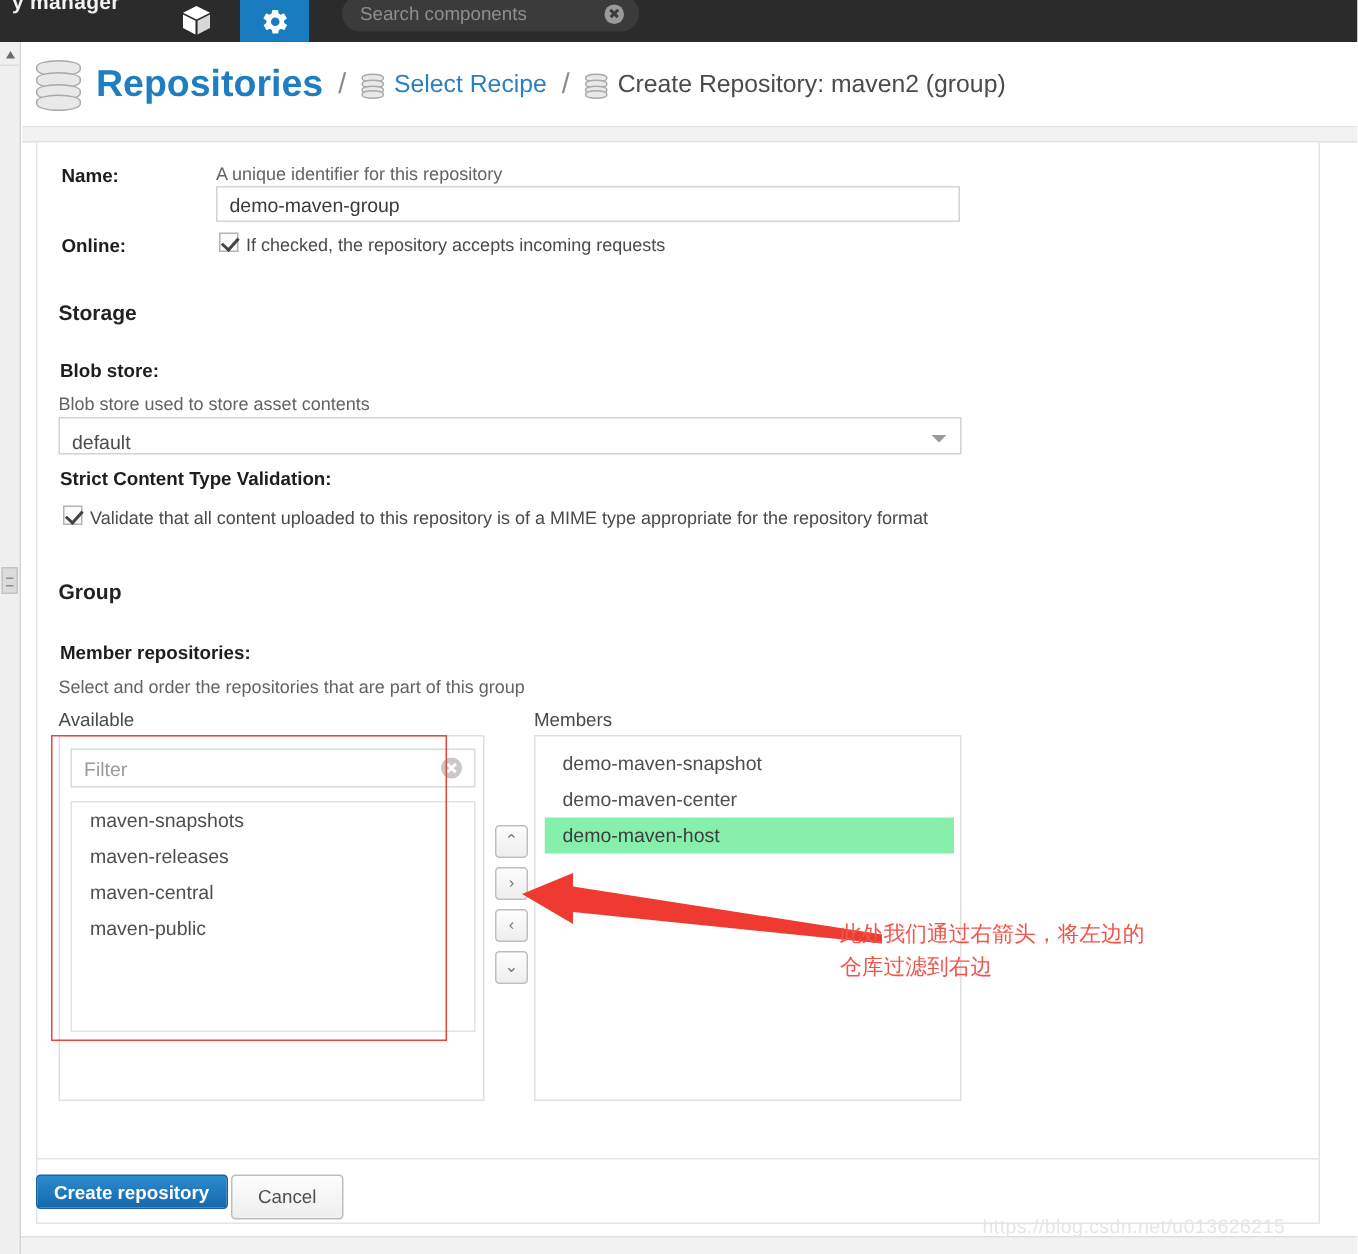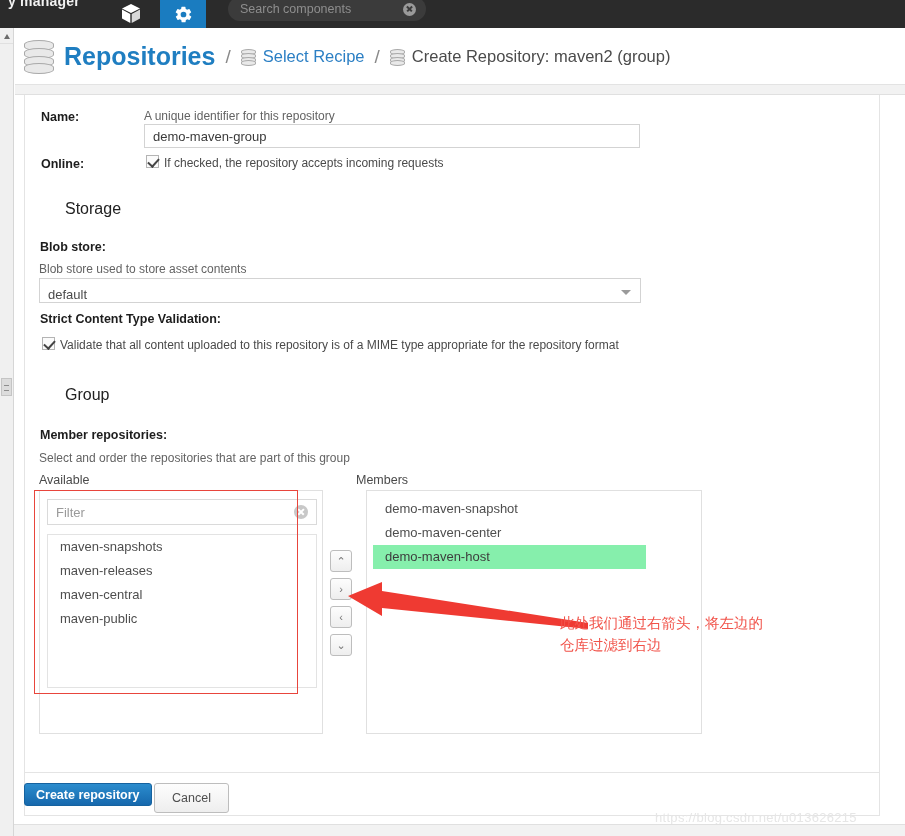--- a/index.html
+++ b/index.html
@@ -251,24 +251,23 @@
   }
   .cb-text {
     position: absolute;
     font-size: 12px;
     color: #4a4a4a;
     white-space: nowrap;
   }
 
   .section-title {
     position: absolute;
-    font-size: 16px;
-    font-weight: normal;
+    font-size: 14px;
+    font-weight: bold;
     color: #222222;
-    margin-left: 26px;
   }
 
   .select-box {
     position: absolute;
     background: #ffffff;
     border: 1px solid #d3d3d3;
     font-size: 13px;
     color: #4b4b4b;
     display: flex;
     align-items: flex-end;
@@ -537,21 +536,21 @@
         <div class="item-row">maven-public</div>
       </div>
     </div>
 
     <div class="xfer-btn" style="left:305px; top:455px;">⌃</div>
     <div class="xfer-btn" style="left:305px; top:483px;">›</div>
     <div class="xfer-btn" style="left:305px; top:511px;">‹</div>
     <div class="xfer-btn" style="left:305px; top:539px;">⌄</div>
 
     <div class="col-label" style="left:331px; top:378px;">Members</div>
-    <div class="list-panel" style="left:341px; top:395px; width:336px; height:244px;">
+    <div class="list-panel" style="left:331px; top:395px; width:285px; height:244px;">
       <div style="position:absolute; left:6px; top:6px; width:273px; height:232px; overflow:hidden;">
         <div class="item-row">demo-maven-snapshot</div>
         <div class="item-row">demo-maven-center</div>
         <div class="item-row selected">demo-maven-host</div>
       </div>
     </div>
 
   </div>
 
   <div class="footer-sep"></div>

